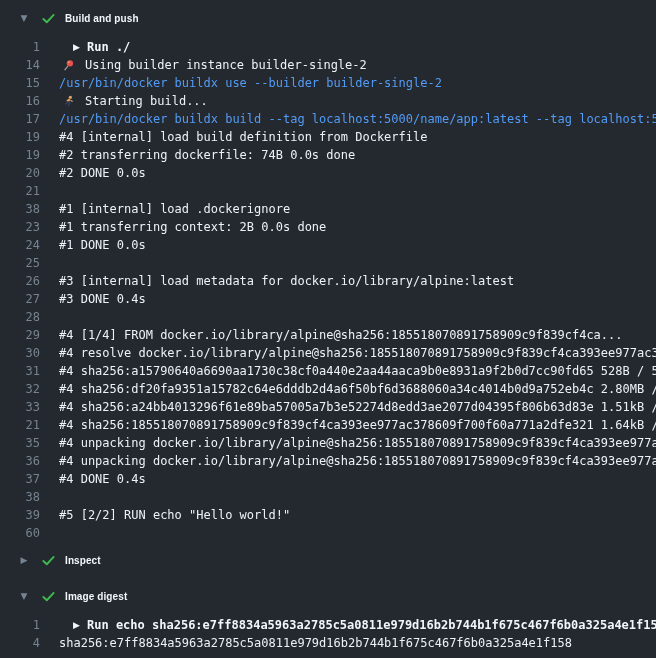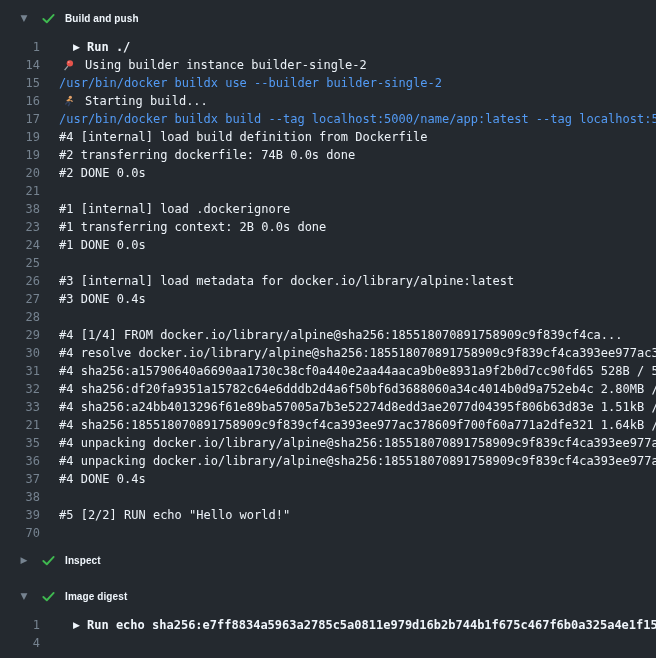--- a/index.html
+++ b/index.html
@@ -196,21 +196,21 @@
     <span class="num">38</span>
     <span class="content"><span class="txt"></span></span>
   </div>
 
   <div class="line plain">
     <span class="num">39</span>
     <span class="content"><span class="txt">#5 [2/2] RUN echo "Hello world!"</span></span>
   </div>
 
   <div class="line plain">
-    <span class="num">70</span>
+    <span class="num">60</span>
   </div>
 </div>
   </div>
 
   <div class="section">
     <div class="section-header">
       <span class="sec-toggle">▶</span>
       <span class="sec-check">
         <svg viewBox="0 0 16 16" width="15" height="15">
             <path d="M2.5 8.5 L6.2 12 L13.5 4.2" fill="none" stroke="currentColor" stroke-width="2" stroke-linecap="round" stroke-linejoin="round"></path>
@@ -232,16 +232,17 @@
       <span class="sec-title">Image digest</span>
     </div>
     <div class="lines">
   <div class="line group">
     <span class="num">1</span>
     <span class="content"><span class="group-toggle">▶</span><span class="txt">Run echo sha256:e7ff8834a5963a2785c5a0811e979d16b2b744b1f675c467f6b0a325a4e1f158</span></span>
   </div>
 
   <div class="line plain">
     <span class="num">4</span>
+    <span class="content"><span class="txt">sha256:e7ff8834a5963a2785c5a0811e979d16b2b744b1f675c467f6b0a325a4e1f158</span></span>
   </div>
 </div>
   </div>
 </div>
 
 </body></html>

